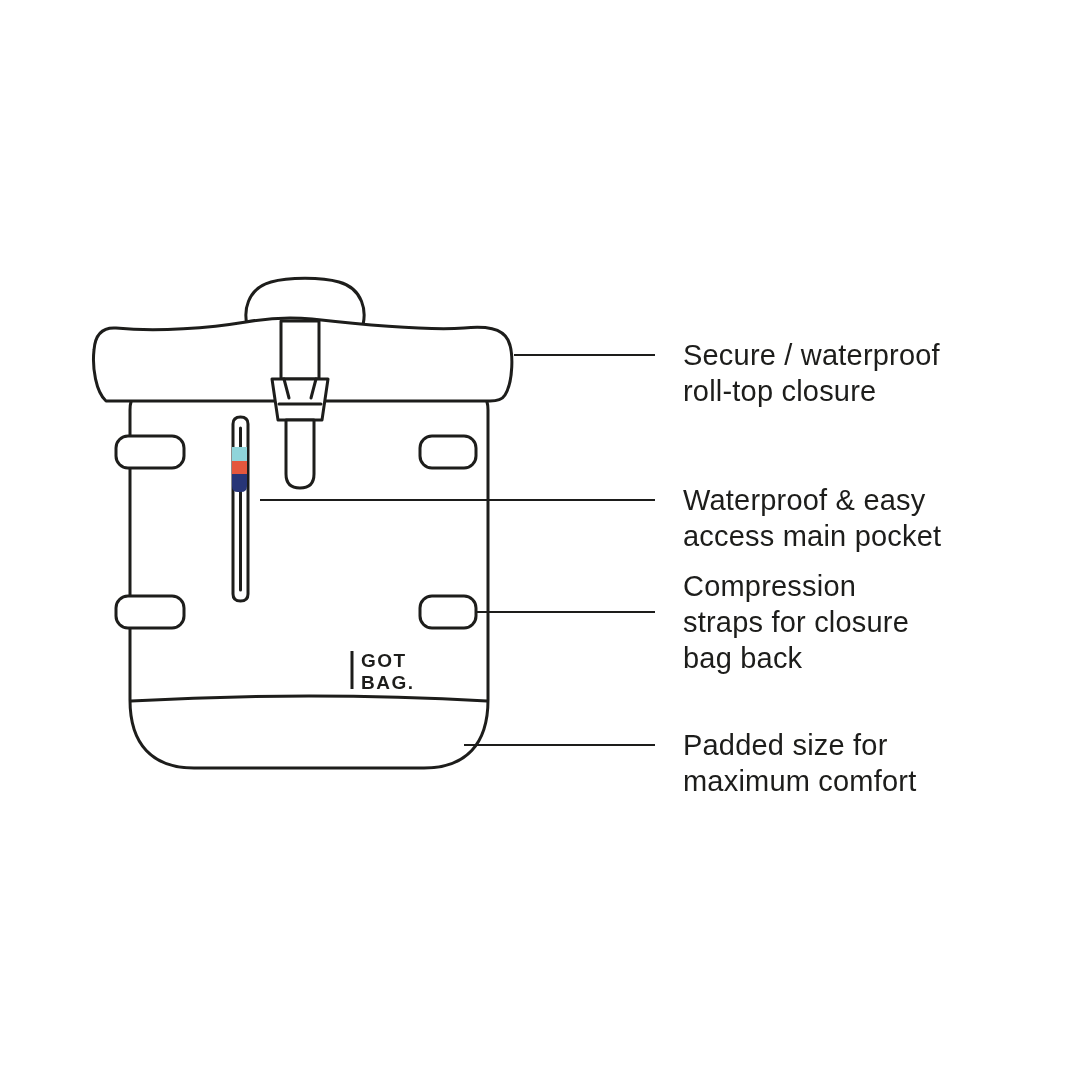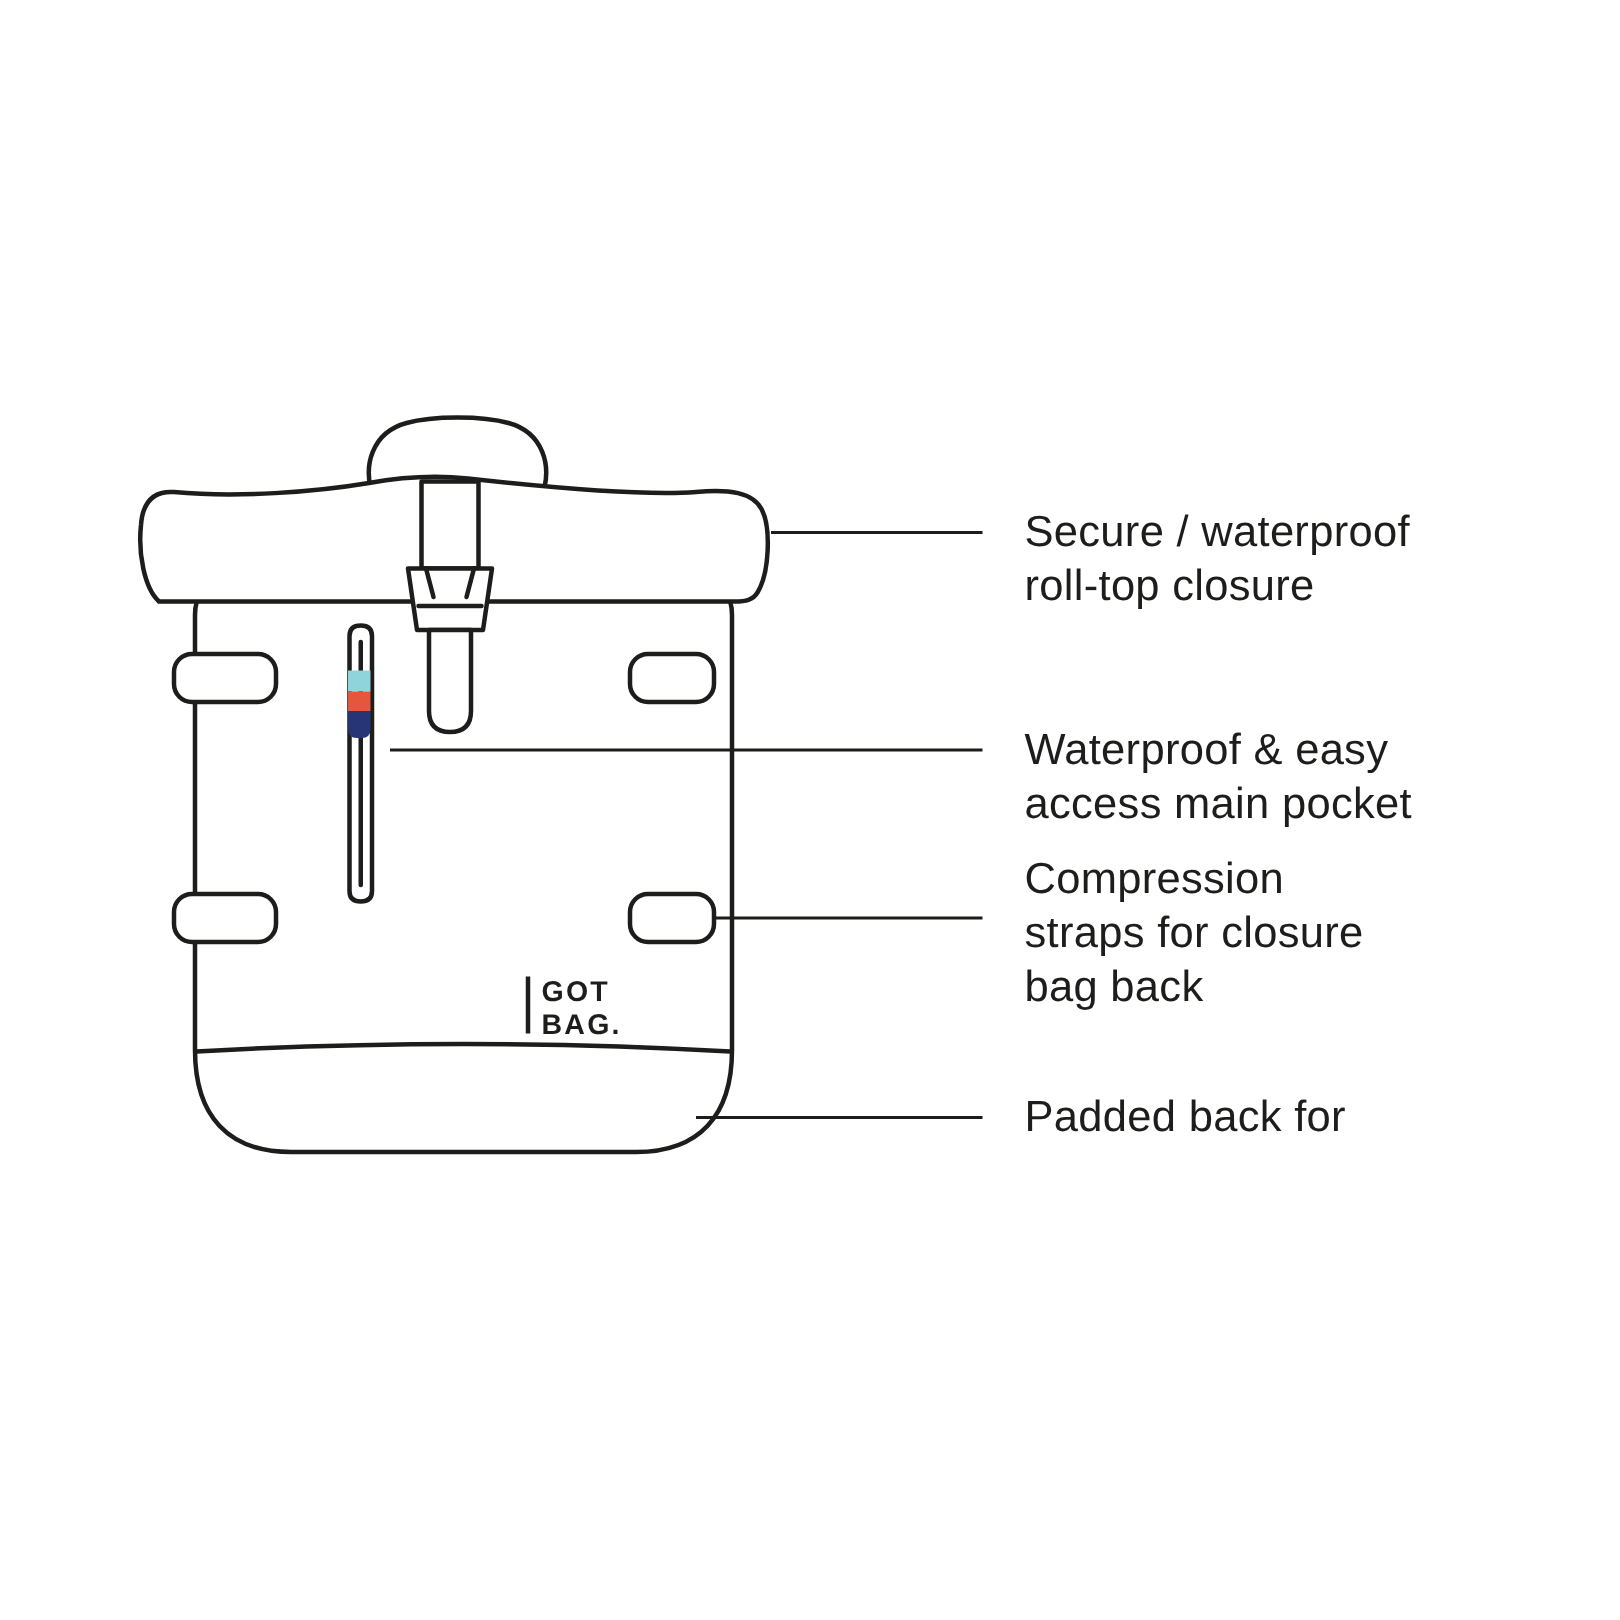--- a/index.html
+++ b/index.html
@@ -104,16 +104,17 @@
     <span>roll-top closure</span>
   </div>
 
   <div class="callout-label" style="top:568px;">
     <span>Compression</span>
     <span>straps for closure</span>
     <span>bag back</span>
   </div>
 
   <div class="callout-label" style="top:727px;">
-    <span>Padded back for</span>
+    <span>Padded size for</span>
+    <span>maximum comfort</span>
   </div>
 
 </div>
 
 </body></html>

